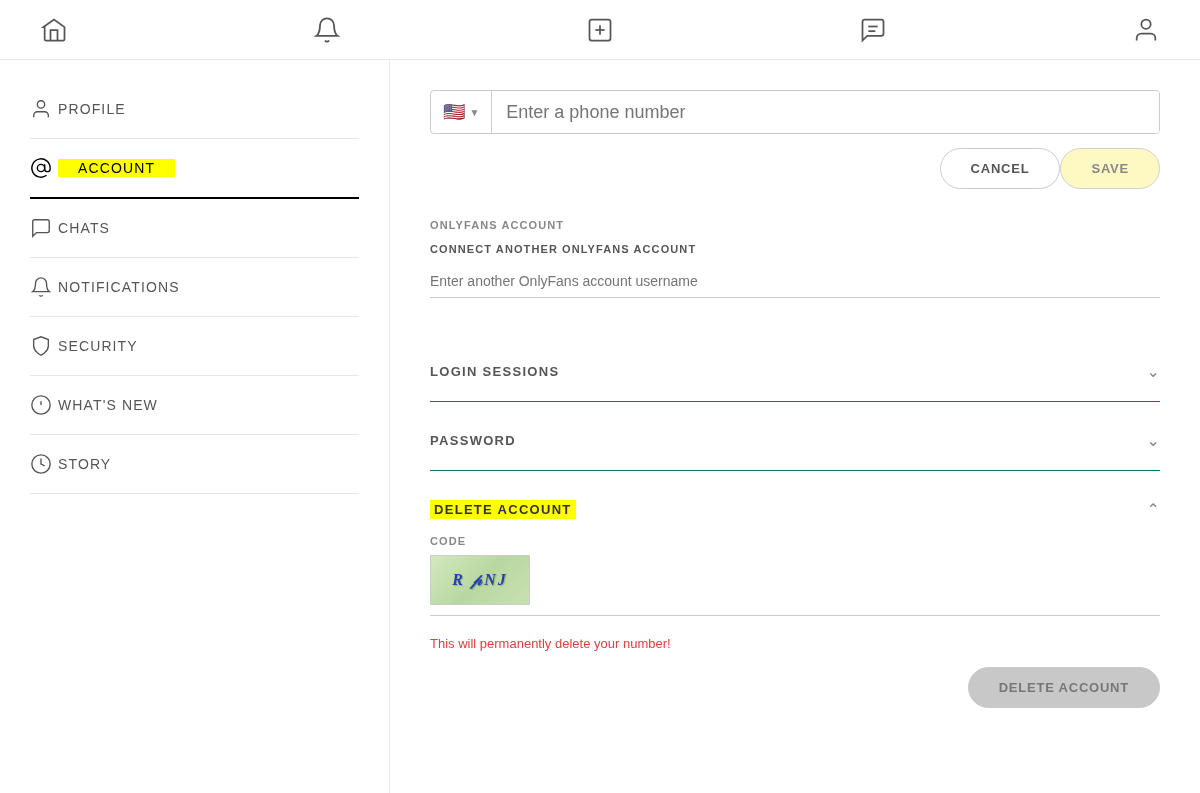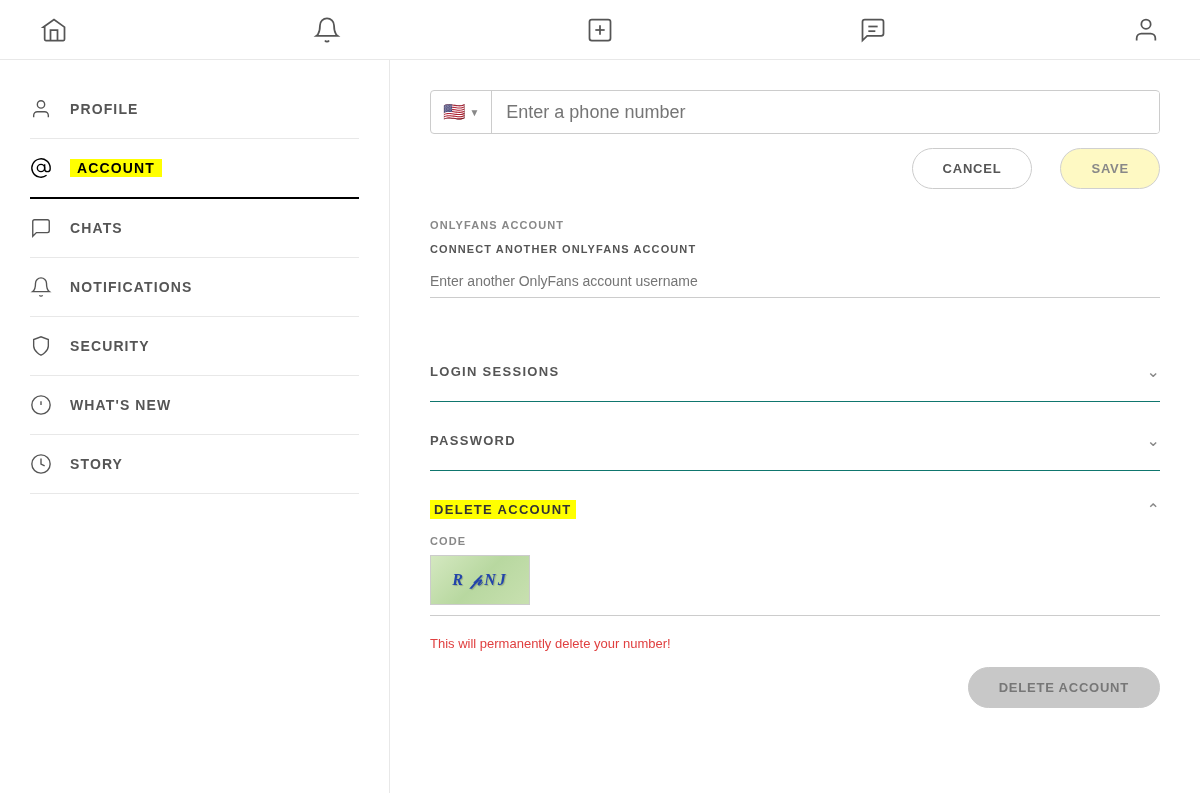--- a/index.html
+++ b/index.html
@@ -32,26 +32,26 @@
     
     .sidebar {
       width: 390px;
       flex-shrink: 0;
       padding: 20px 30px;
       border-right: 1px solid #e8e8e8;
     }
     .sidebar-item {
       display: flex;
       align-items: center;
-      gap: 18px;
+      gap: 6px;
       padding: 18px 0;
       border-bottom: 1px solid #e8e8e8;
       cursor: pointer;
       font-size: 14px;
-      font-weight: 700;
+      font-weight: 400;
       letter-spacing: 0.08em;
       color: #555;
       text-transform: uppercase;
     }
     .sidebar-item:first-child { border-top: none; }
     .sidebar-item.active {
       color: #000;
       border-bottom: 2px solid #000;
     }
     .sidebar-item svg { width: 22px; height: 22px; stroke: currentColor; fill: none; stroke-width: 1.5; }
@@ -99,21 +99,21 @@
       outline: none;
       padding: 10px 14px;
       font-size: 18px;
       color: #aaa;
     }
 
     
     .buttons-row {
       display: flex;
       justify-content: flex-end;
-      gap: 28px;
+      gap: 0;
       margin-bottom: 30px;
     }
     .btn {
       padding: 12px 30px;
       border-radius: 50px;
       font-size: 13px;
       font-weight: 600;
       letter-spacing: 0.06em;
       cursor: pointer;
       border: 1px solid #ccc;
@@ -255,21 +255,21 @@
 
     .divider-line {
       border: none;
       border-bottom: 1px solid #ccc;
       margin-bottom: 20px;
     }
 
     
     .account-highlight {
       background: #ffff00;
-      padding: 1px 7px;
+      padding: 1px 20px;
       text-align: center;
     }
   </style>
 </head>
 <body>
 
 <nav class="top-nav">
   <span class="top-nav-icon">
     <svg viewBox="0 0 24 24">
         <path d="M3 9.5L12 3l9 6.5V20a1 1 0 01-1 1H5a1 1 0 01-1-1V9.5z"></path>

